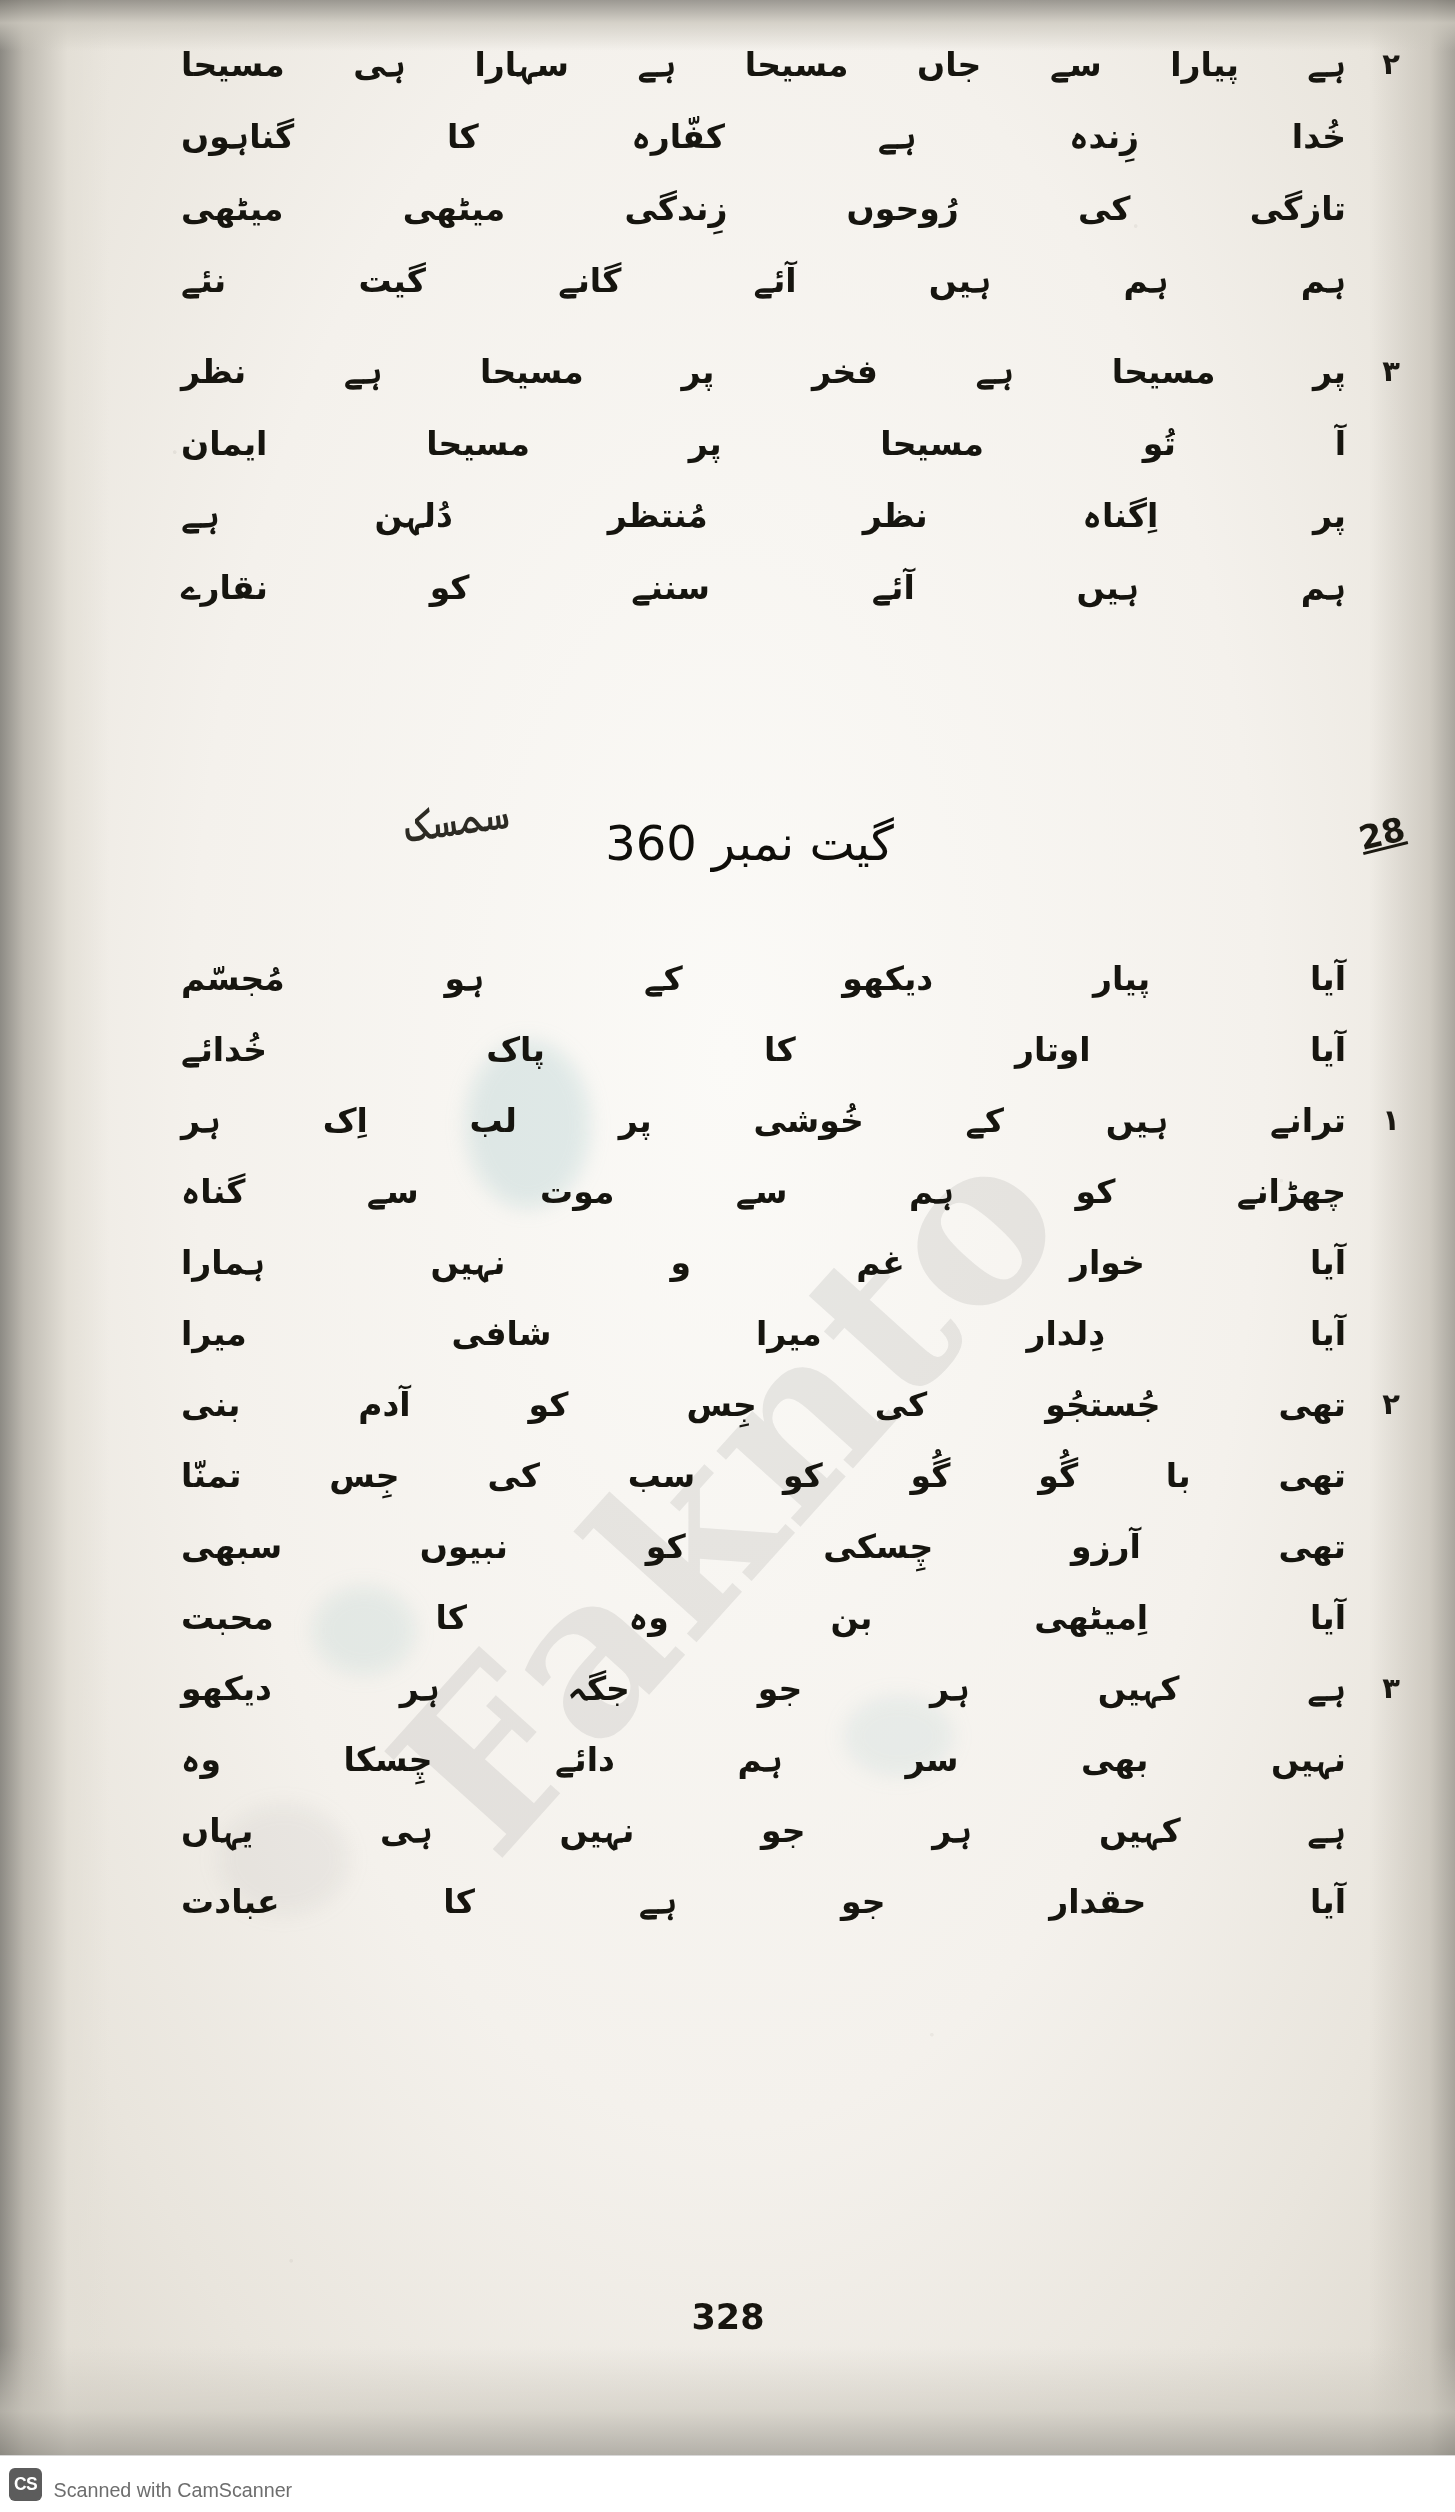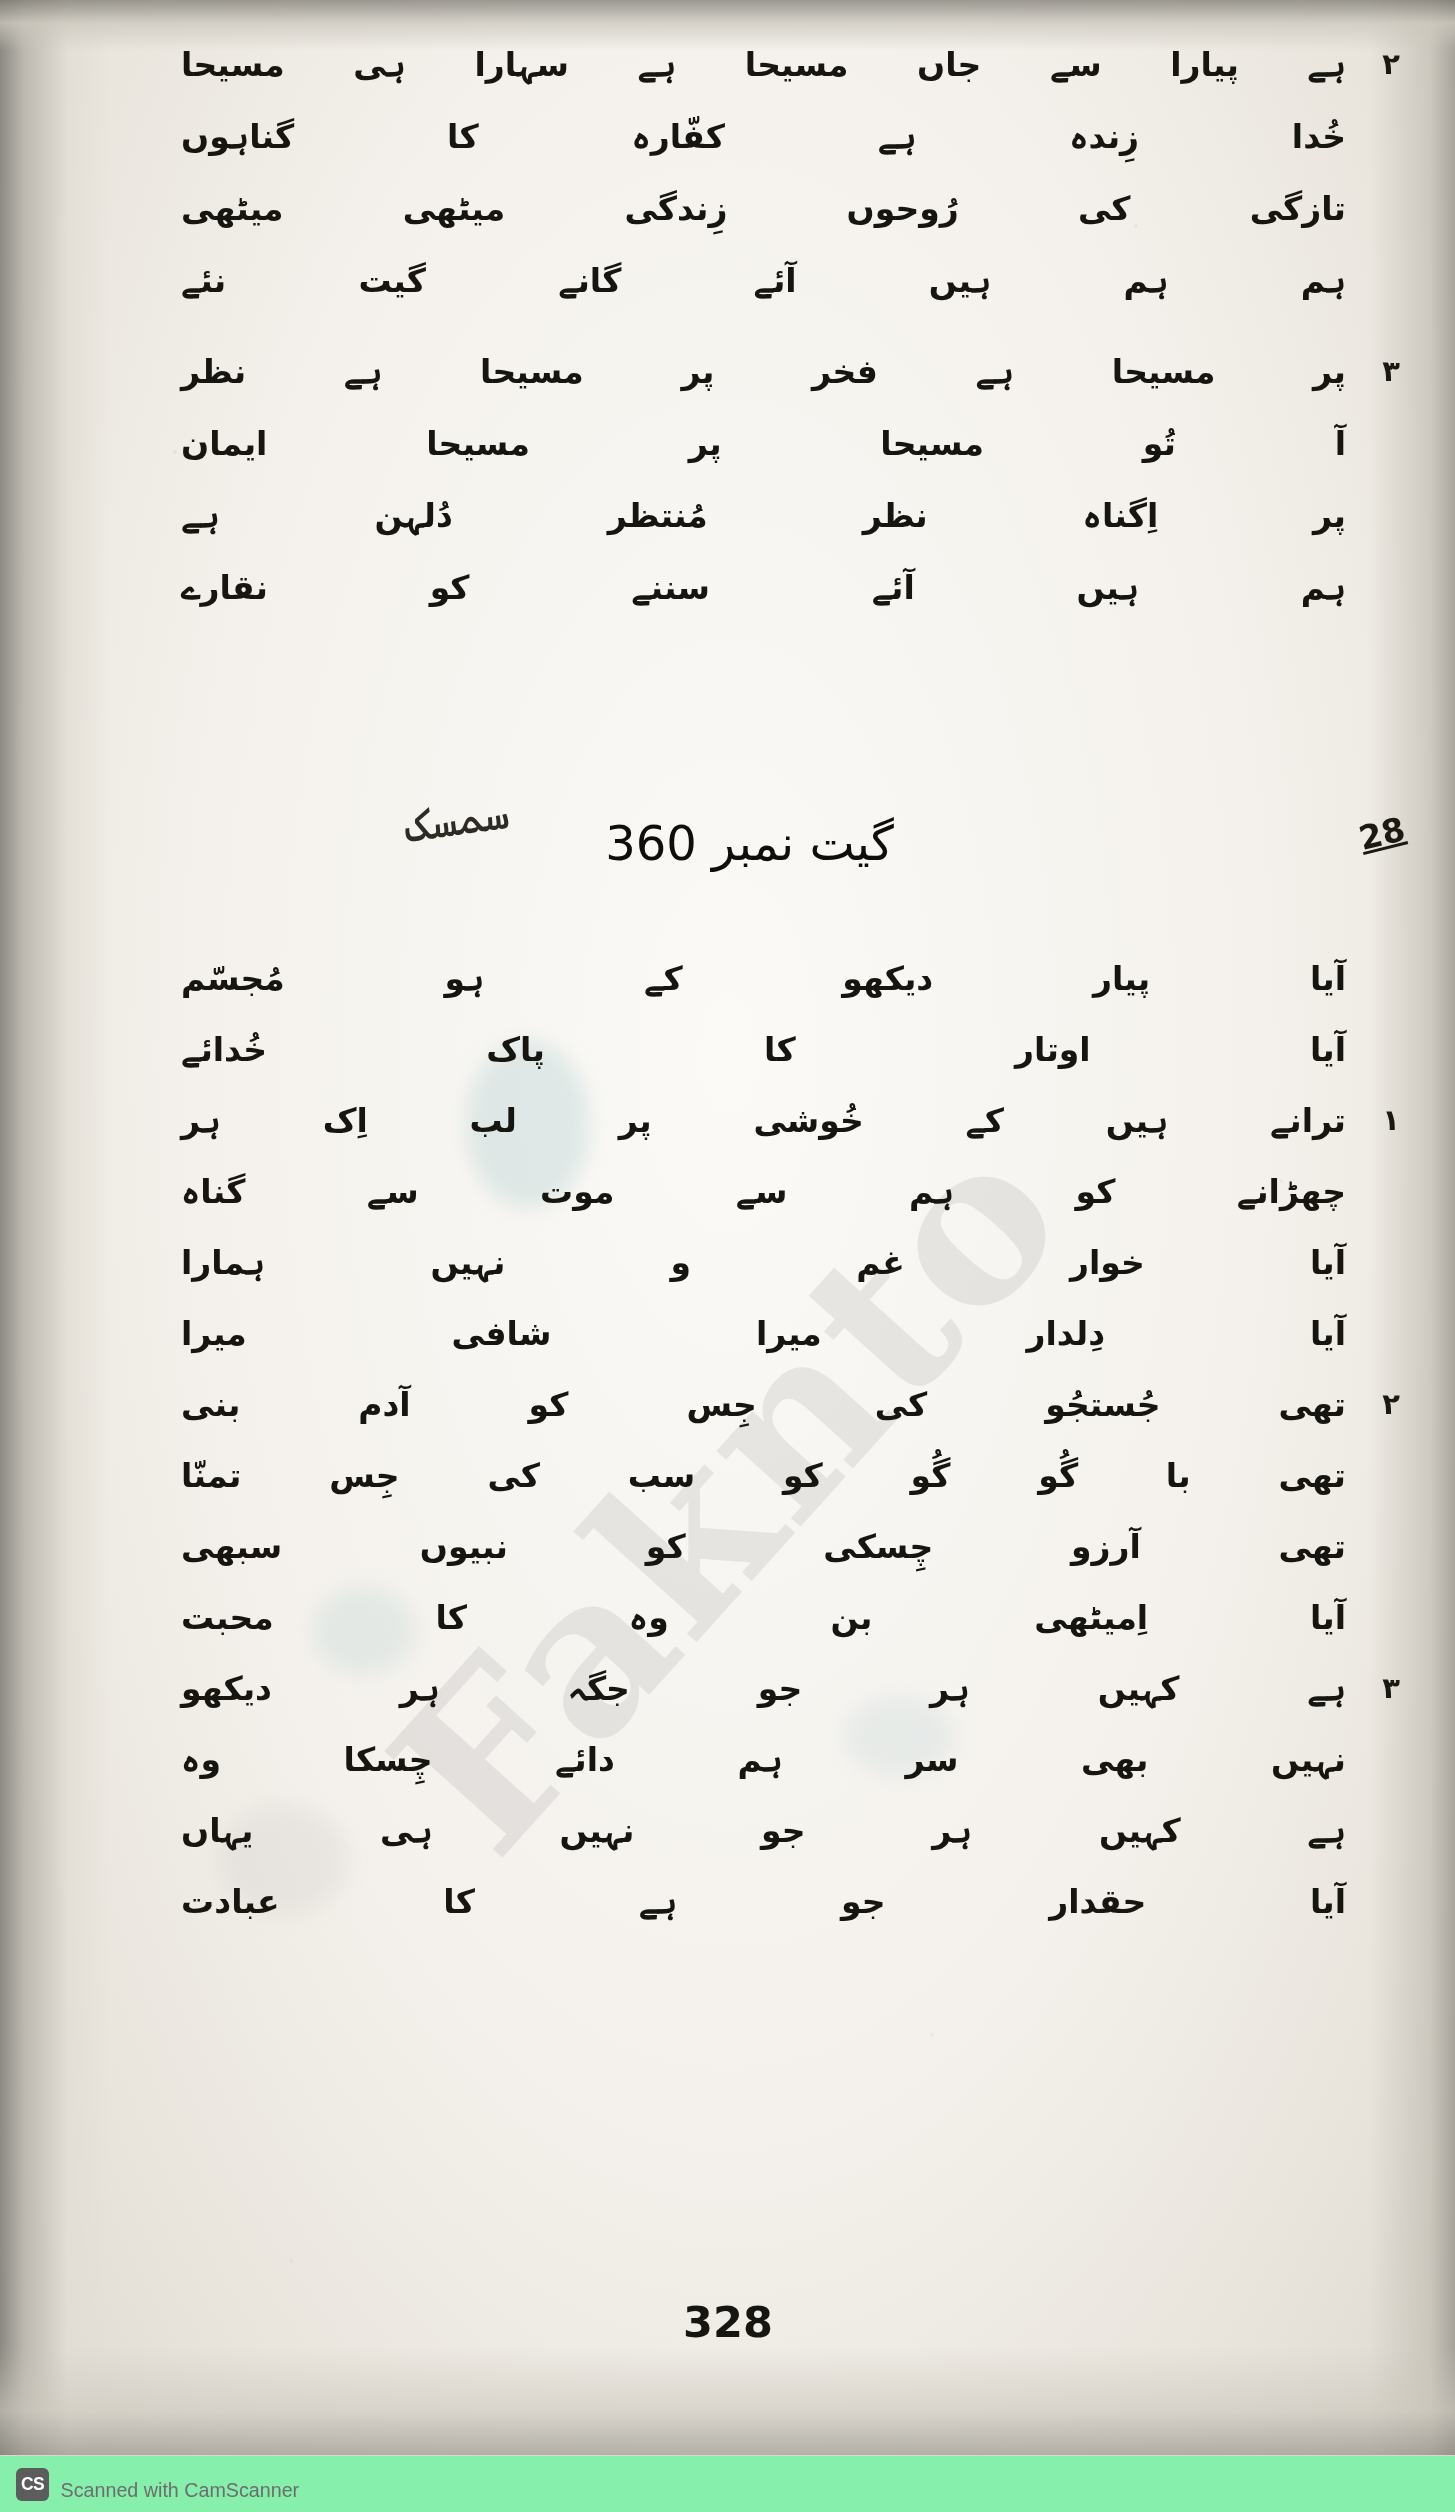--- a/index.html
+++ b/index.html
@@ -168,37 +168,37 @@
   }
 
   #block-song360 { right: 44px; top: 959px; width: 1165px; }
   #block-song360 .line { margin-bottom: 32px; }
 
   .page-number {
     position: absolute;
     left: 0; right: 0;
     top: 2297px;
     text-align: center;
-    font-size: 43px;
+    font-size: 35px;
     font-weight: 700;
     color: #17150f;
     font-family: "DejaVu Sans", "Liberation Sans", sans-serif;
   }
 
   
   .footer-bar {
     position: absolute;
     left: 0; bottom: 0;
     width: 1456px;
     height: 57px;
-    background: #86efac;
+    background: #ffffff;
     display: flex;
     align-items: center;
     gap: 11.6px;
-    padding-left: 16px;
+    padding-left: 9px;
     box-sizing: border-box;
     border-top: 0.7px solid #d8d8d8;
   }
   .cs-logo {
     width: 33px; height: 33px;
     border-radius: 5.8px;
     background: #5c5c5c;
     color: #fff;
     font-size: 17.5px;
     font-weight: 700;

